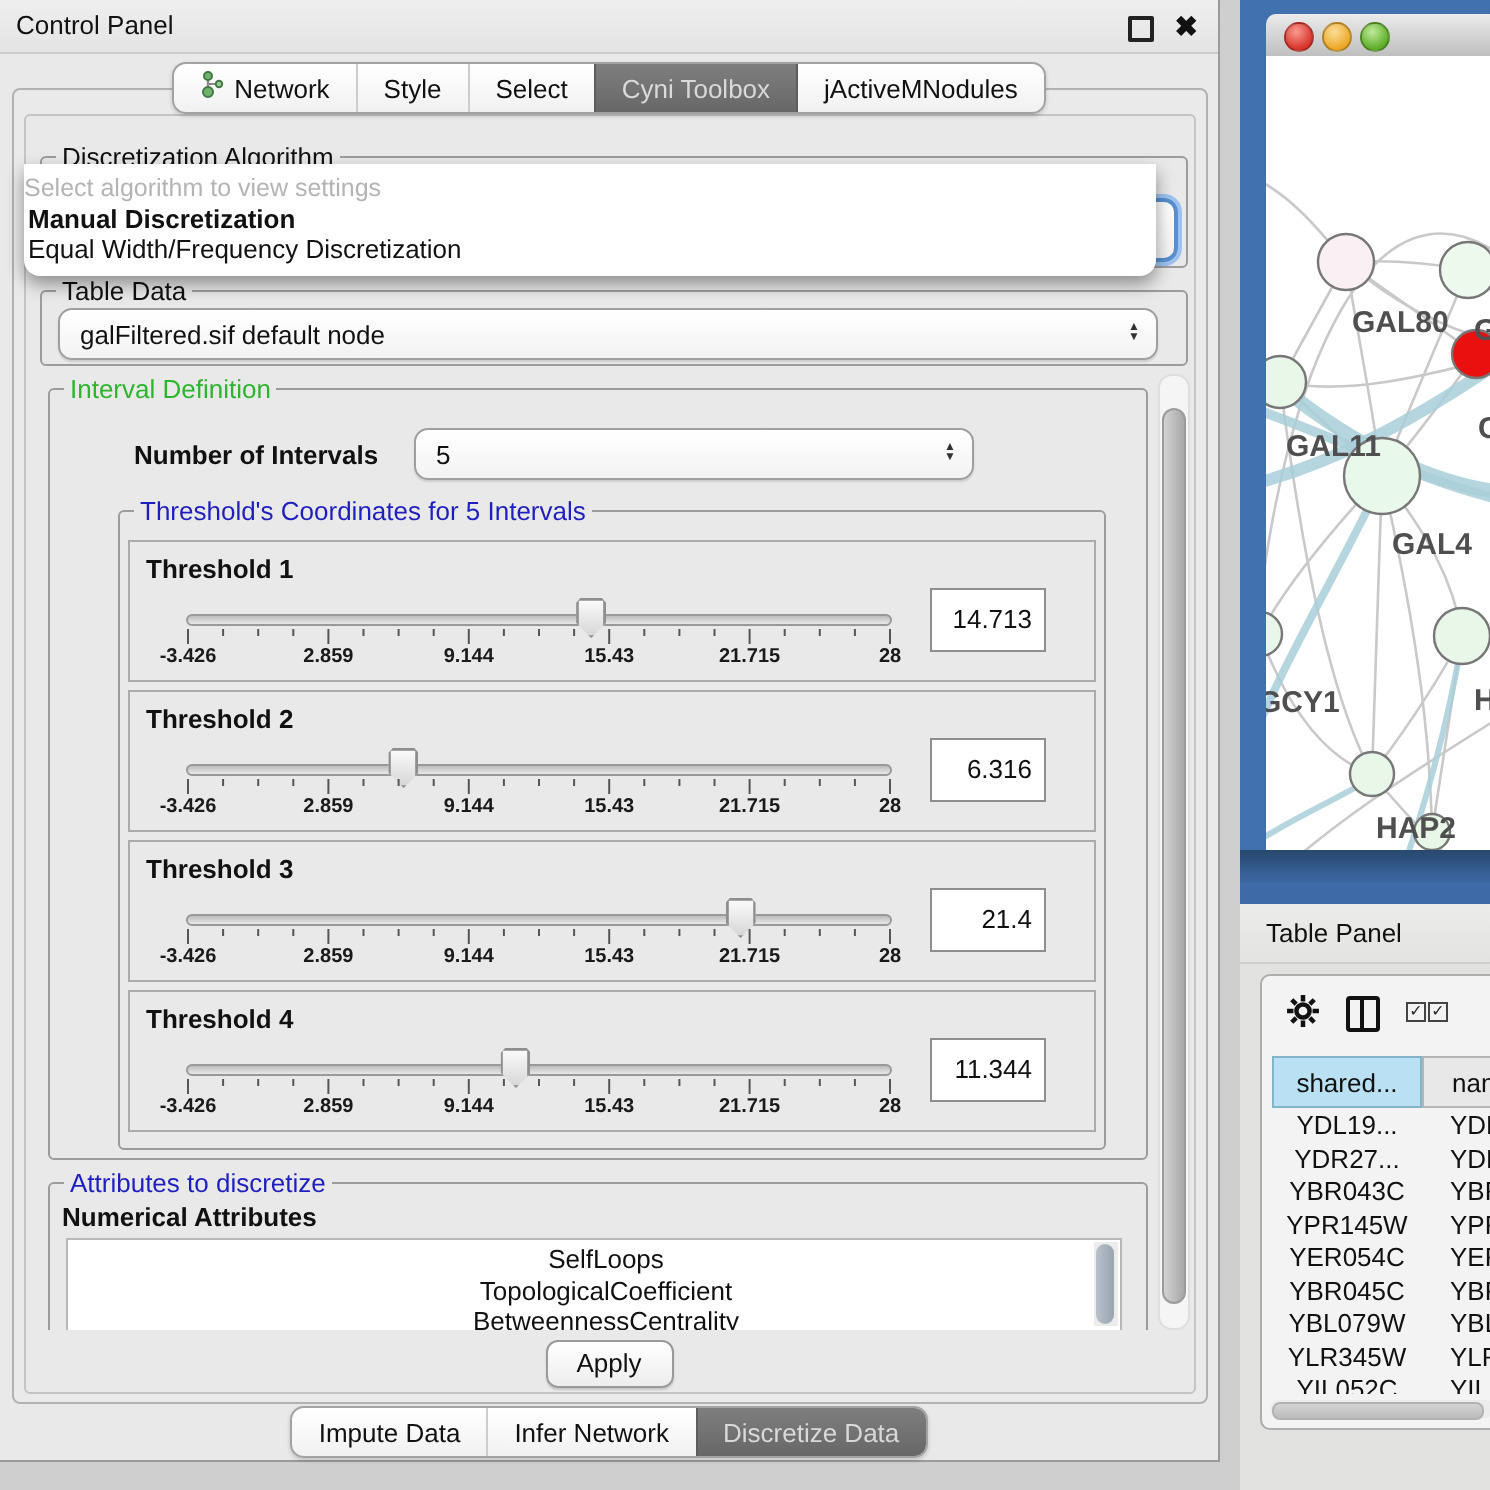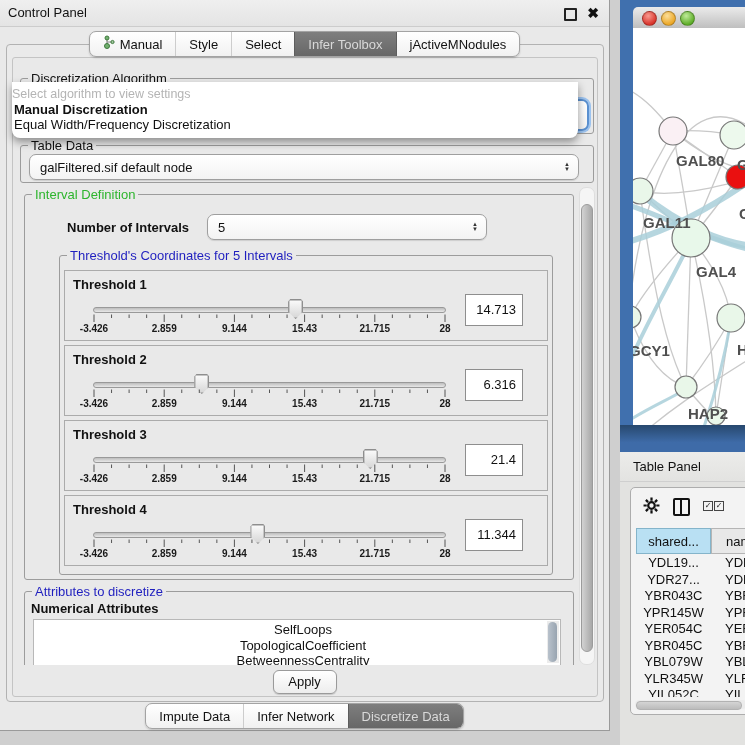--- a/index.html
+++ b/index.html
@@ -138,30 +138,30 @@
   <div class="tabbar-wrap" id="top-tabs-wrap">
     <div class="seg-bar" id="top-tabs">
         <div class="seg">
           <span><svg width="12" height="14" viewBox="0 0 12 14">
               <path d="M4 3.5v7" stroke="#8a8a8a" stroke-width="1.2"></path>
               <path d="M4 7h5" stroke="#8a8a8a" stroke-width="1"></path>
               <circle cx="4" cy="3" r="2" fill="#72b06f" stroke="#3f7a3e"></circle>
               <circle cx="4" cy="11" r="2.5" fill="#72b06f" stroke="#3f7a3e"></circle>
               <circle cx="9.5" cy="7" r="1.6" fill="#9fc79d" stroke="#3f7a3e"></circle>
             </svg></span>
-          <span>Manual</span>
+          <span>Network</span>
         </div>
         <div class="seg">
           <span>Style</span>
         </div>
         <div class="seg">
           <span>Select</span>
         </div>
         <div class="seg sel">
-          <span>Infer Toolbox</span>
+          <span>Cyni Toolbox</span>
         </div>
         <div class="seg">
           <span>jActiveMNodules</span>
         </div>
       </div>
   </div>
 
   <div id="outer-panel"></div>
   <div id="inner-panel"></div>
 

